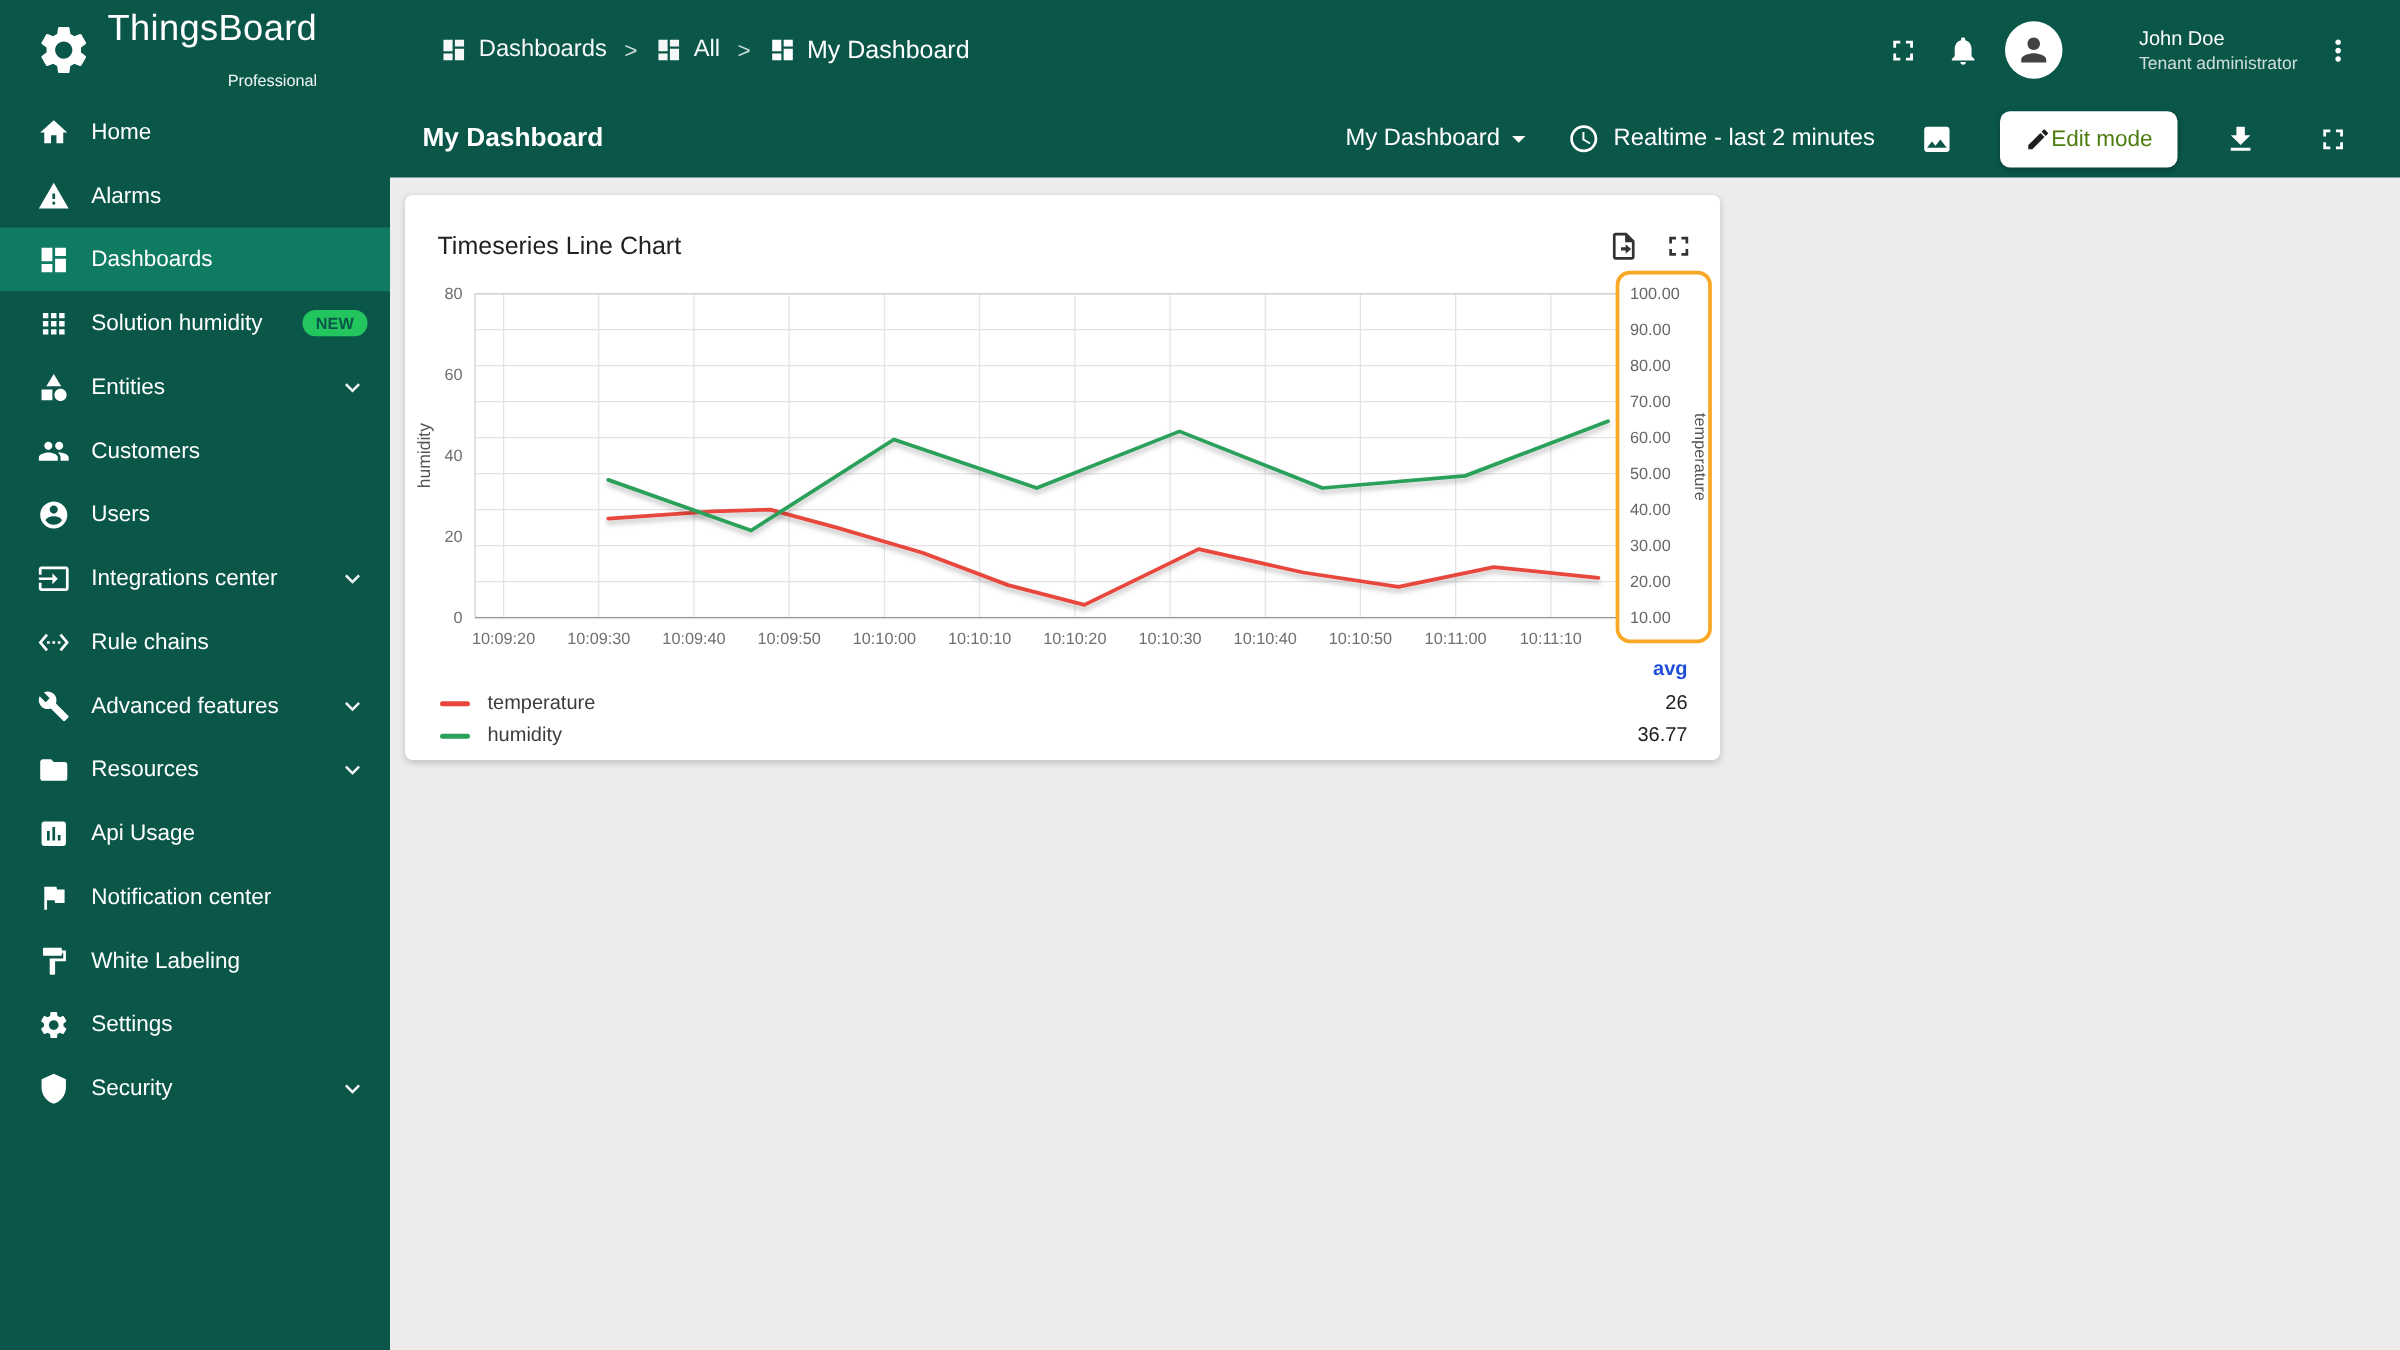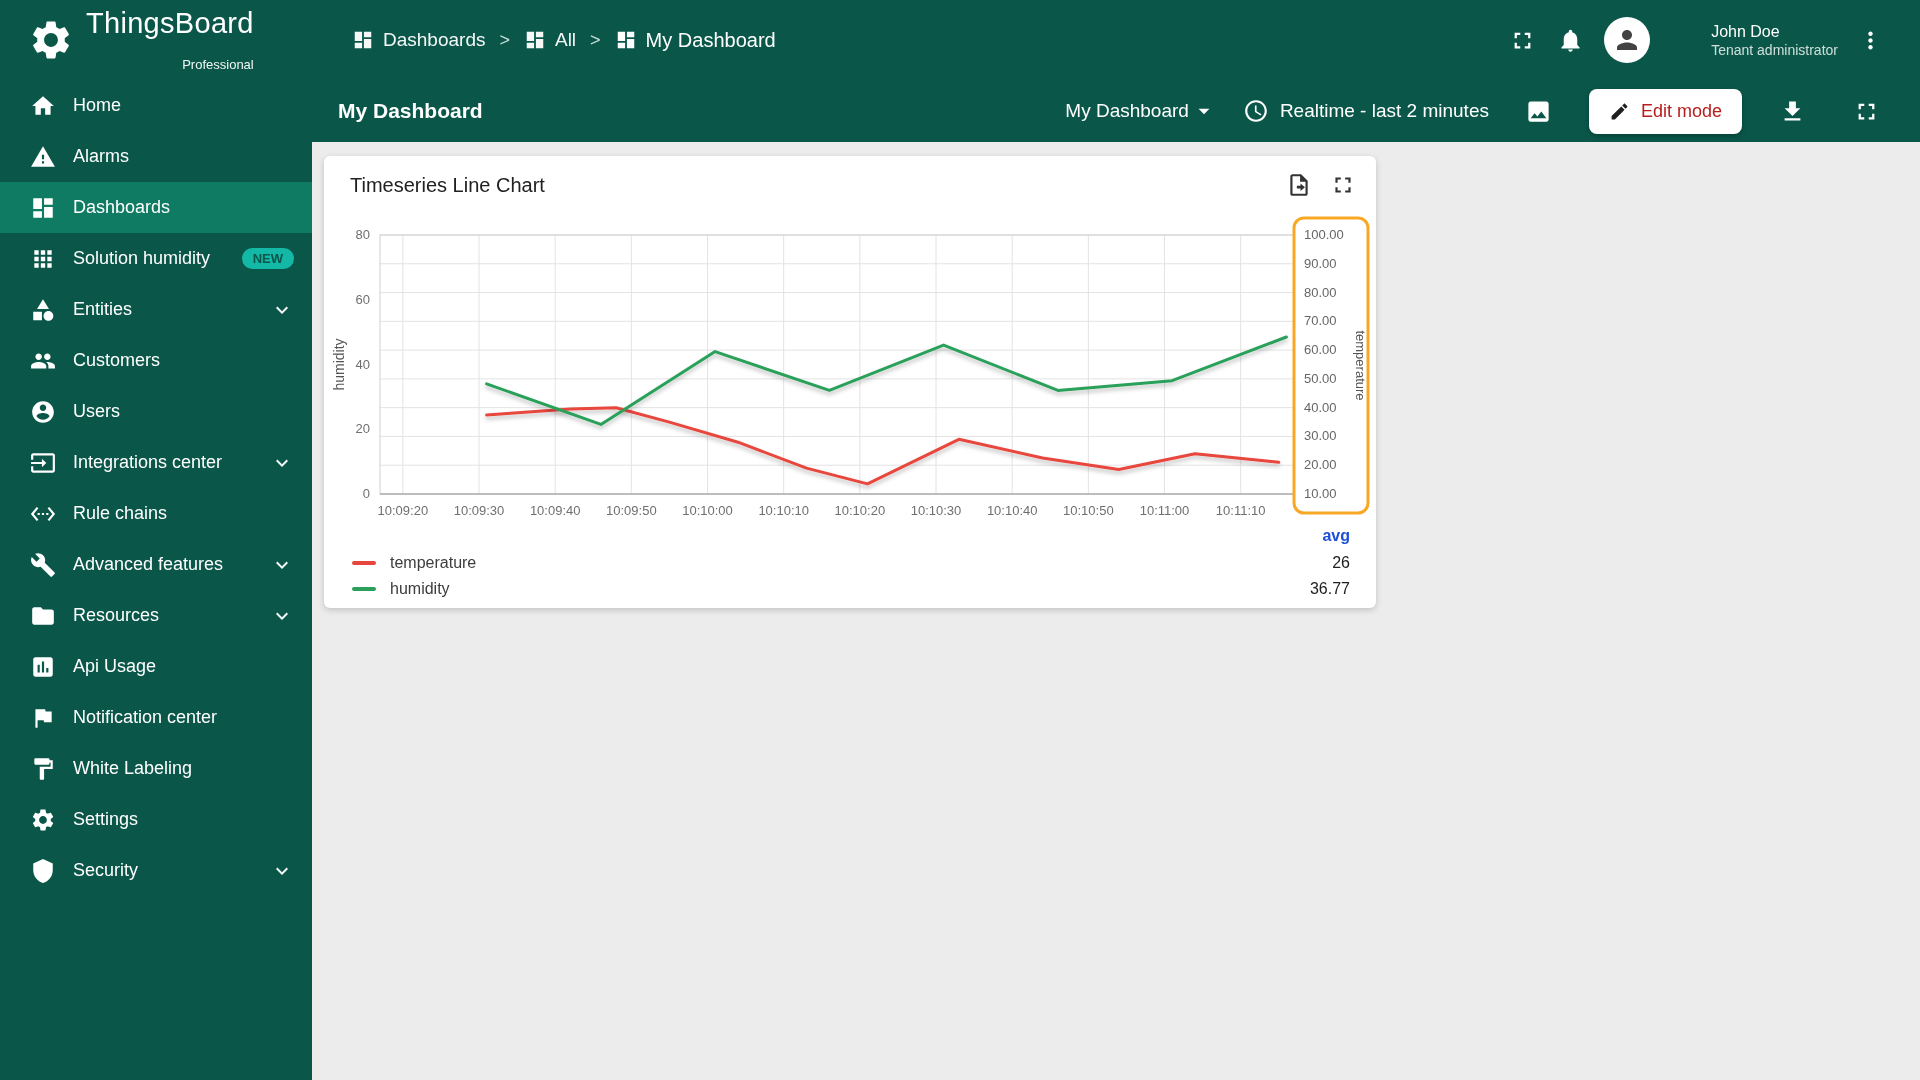--- a/index.html
+++ b/index.html
@@ -19,21 +19,21 @@
   .logo-gear { width:46px; height:46px; color:#fff; }
   .logo-gear svg { width:100%; height:100%; fill:currentColor; }
   .logo-text { margin-left:12px; display:flex; flex-direction:column; }
   .brand { font-size:29px; font-weight:500; letter-spacing:.3px; line-height:1.05; }
   .brand-sub { font-size:13px; text-align:right; opacity:.95; margin-top:18px; }
   .nav { flex:1; }
   .nav-item { height:51px; display:flex; align-items:center; padding:0 18px 0 30px; cursor:pointer; font-size:18px; }
   .nav-item.active { background:#0e7b62; }
   .nav-item .icn { width:26px; height:26px; margin-right:17px; flex:none; color:#fff; }
   .nav-label { white-space:nowrap; }
-  .badge { margin-left:auto; background:#14b8a6; color:#0a574a; font-size:13px; font-weight:700; padding:3px 11px; border-radius:12px; }
+  .badge { margin-left:auto; background:#22c55e; color:#0a574a; font-size:13px; font-weight:700; padding:3px 11px; border-radius:12px; }
   .chev { margin-left:auto; width:24px; height:24px; opacity:.95; }
 
   
   .main { flex:1; display:flex; flex-direction:column; min-width:0; }
 
   .topbar { height:80px; background:#0a574a; color:#fff; display:flex; align-items:center; padding:0 26px 0 40px; }
   .crumbs { display:flex; align-items:center; gap:12px; flex:1; }
   .crumb { display:flex; align-items:center; gap:9px; font-size:19px; cursor:pointer; opacity:.96; }
   .crumb .icn { width:22px; height:22px; color:#fff; }
   .crumb.current { font-size:20px; font-weight:500; opacity:1; }
@@ -48,32 +48,32 @@
   .urole { font-size:14px; opacity:.8; }
 
   .toolbar { height:62px; background:#0a574a; color:#fff; display:flex; align-items:center; padding:0 30px 0 26px; }
   .dash-title { font-size:21px; font-weight:600; flex:1; }
   .tb-group { display:flex; align-items:center; gap:26px; }
   .select { display:flex; align-items:center; gap:2px; font-size:19px; cursor:pointer; }
   .select .caret { width:26px; height:26px; }
   .select .caret svg { width:100%; height:100%; fill:currentColor; }
   .timewin { display:flex; align-items:center; gap:11px; font-size:19px; cursor:pointer; }
   .timewin .icn { width:26px; height:26px; color:#fff; }
-  .edit-btn { background:#fff; color:#b91c1c; border:none; border-radius:8px; height:45px; padding:0 20px;
-              display:flex; align-items:center; gap:11px; font-size:18px; font-weight:500; cursor:pointer;
+  .edit-btn { background:#fff; color:#4d7c0f; border:none; border-radius:8px; height:45px; padding:0 20px;
+              display:flex; align-items:center; font-size:18px; font-weight:500; cursor:pointer;
               box-shadow:0 2px 5px rgba(0,0,0,.28); font-family:inherit; }
   .edit-btn .icn { width:21px; height:21px; color:#1f1f1f; }
 
   .content { flex:1; padding:14px 0 0 12px; overflow:hidden; }
 
   
   .card { position:relative; width:1052px; height:452px; background:#fff; border-radius:6px;
           box-shadow:0 2px 6px rgba(0,0,0,.18); }
   .whead { position:absolute; top:0; left:0; right:0; display:flex; align-items:center;
-           padding:16px 20px 0 26px; z-index:2; }
+           padding:28px 20px 0 26px; z-index:2; }
   .wtitle { flex:1; font-size:20px; color:#212121; }
   .wicons { display:flex; gap:18px; }
   .wicon { width:26px; height:26px; color:#333; cursor:pointer; }
   #chart-svg { position:absolute; left:0; top:0; }
   #chart-svg text { font-family:"Liberation Sans","DejaVu Sans",sans-serif; }
 
   .legend { position:absolute; left:28px; right:26px; bottom:6px; z-index:2; }
   .avg-head { text-align:right; color:#1d4ed8; font-weight:700; font-size:16px; height:23px; }
   .lrow { display:flex; align-items:center; height:26px; }
   .dash { width:24px; height:4px; border-radius:2px; margin-right:14px; }

